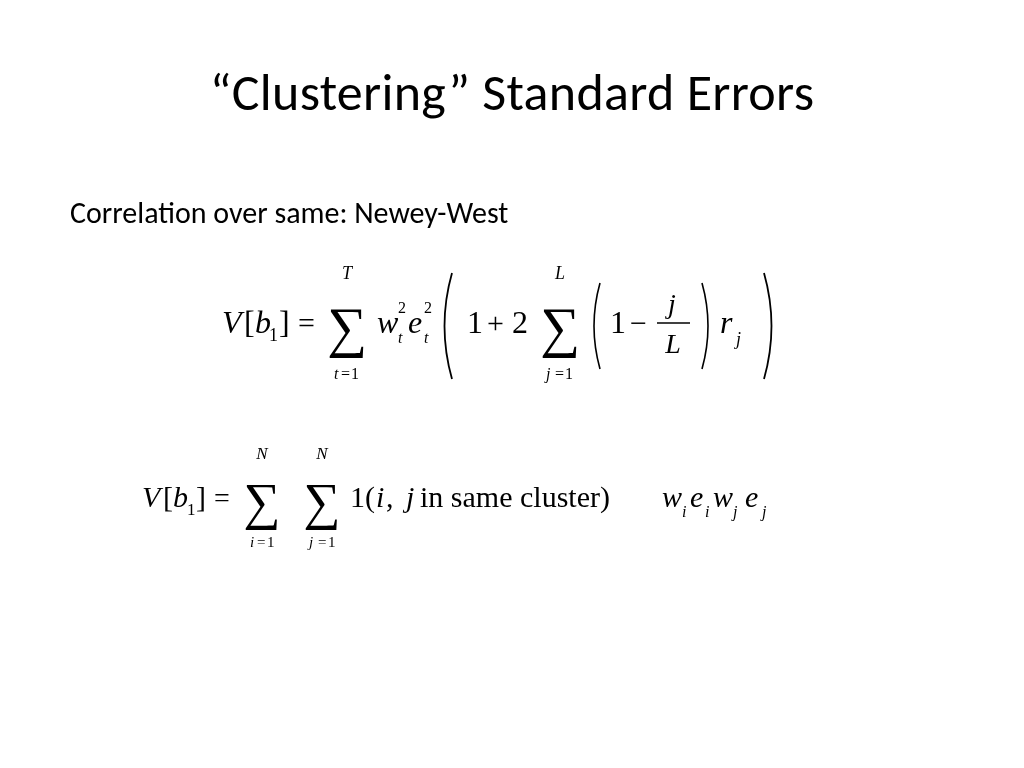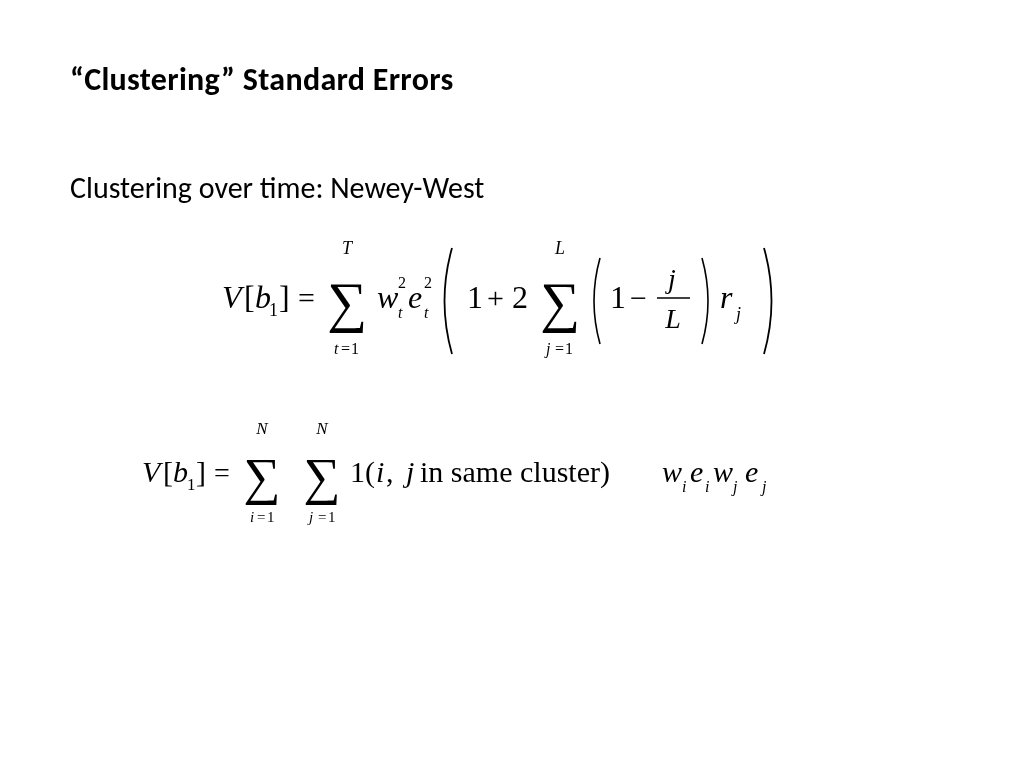--- a/index.html
+++ b/index.html
@@ -12,22 +12,23 @@
     color: #000;
   }
   .slide {
     width: 1024px;
     height: 768px;
     box-sizing: border-box;
     padding: 50px 70px 40px 70px;
     position: relative;
   }
   .title {
-    font-size: 32px;
-    font-weight: 700;
+    text-align: center;
+    font-size: 52px;
+    font-weight: 400;
     margin-top: 10px;
     margin-bottom: 70px;
     letter-spacing: 0.3px;
   }
   .section-label {
     font-size: 30px;
     font-weight: 400;
     margin-bottom: 30px;
     margin-top: 20px;
   }
@@ -44,21 +45,21 @@
   .mo { font-family: "Times New Roman", Times, serif; font-style: normal; }
   .rm { font-family: "Times New Roman", Times, serif; font-style: normal; }
 </style>
 </head>
 <body>
 
 <div class="slide">
 
   <div class="title">“Clustering” Standard Errors</div>
 
-  <div class="section-label">Clustering over time: Newey-West</div>
+  <div class="section-label">Correlation over same: Newey-West</div>
 
   <div class="formula">
     <svg width="600" height="130" viewBox="0 0 600 130">
 
       <text x="10" y="72" font-size="32" class="mi">V</text>
       <text x="32" y="72" font-size="32" class="mn">[</text>
       <text x="43" y="72" font-size="32" class="mi">b</text>
       <text x="57" y="80" font-size="18" class="mn">1</text>
       <text x="67" y="72" font-size="32" class="mn">]</text>
       <text x="86" y="72" font-size="30" class="mo">=</text>

